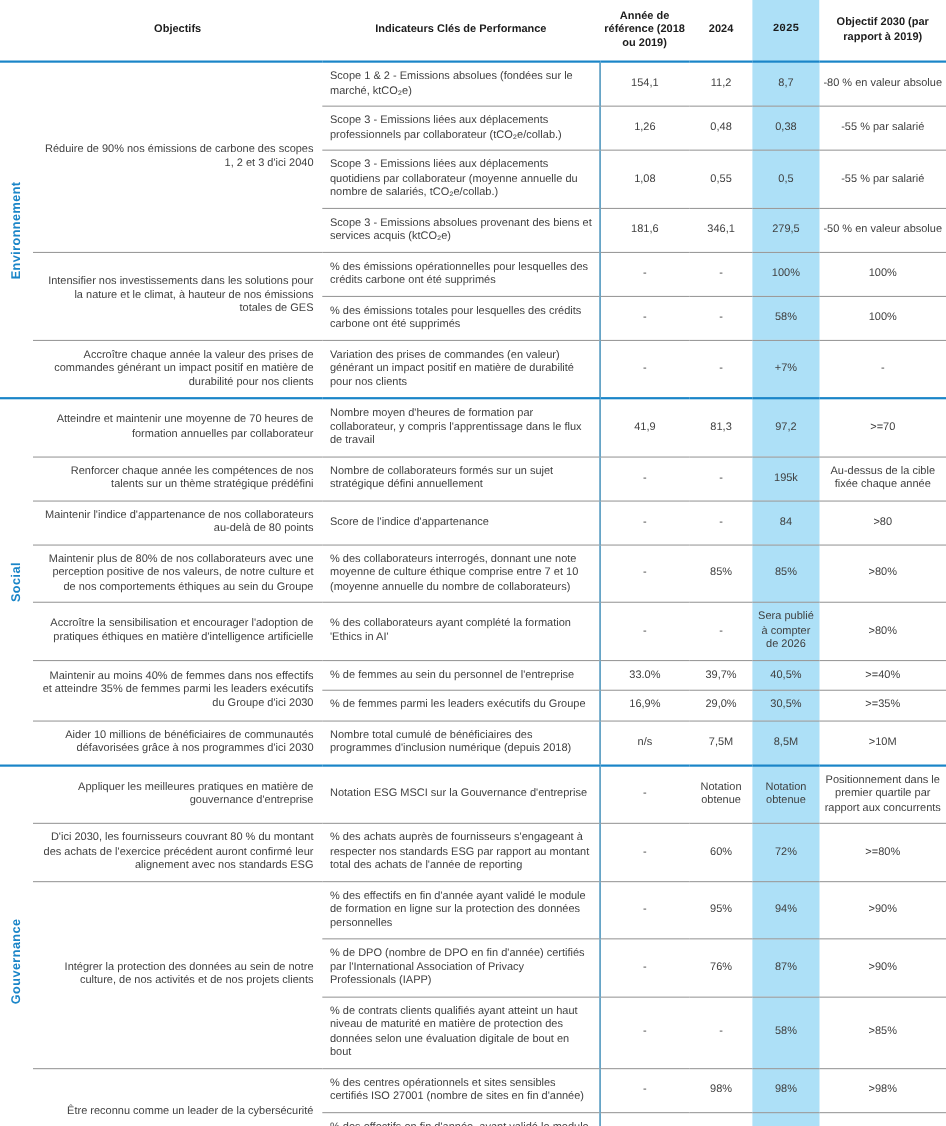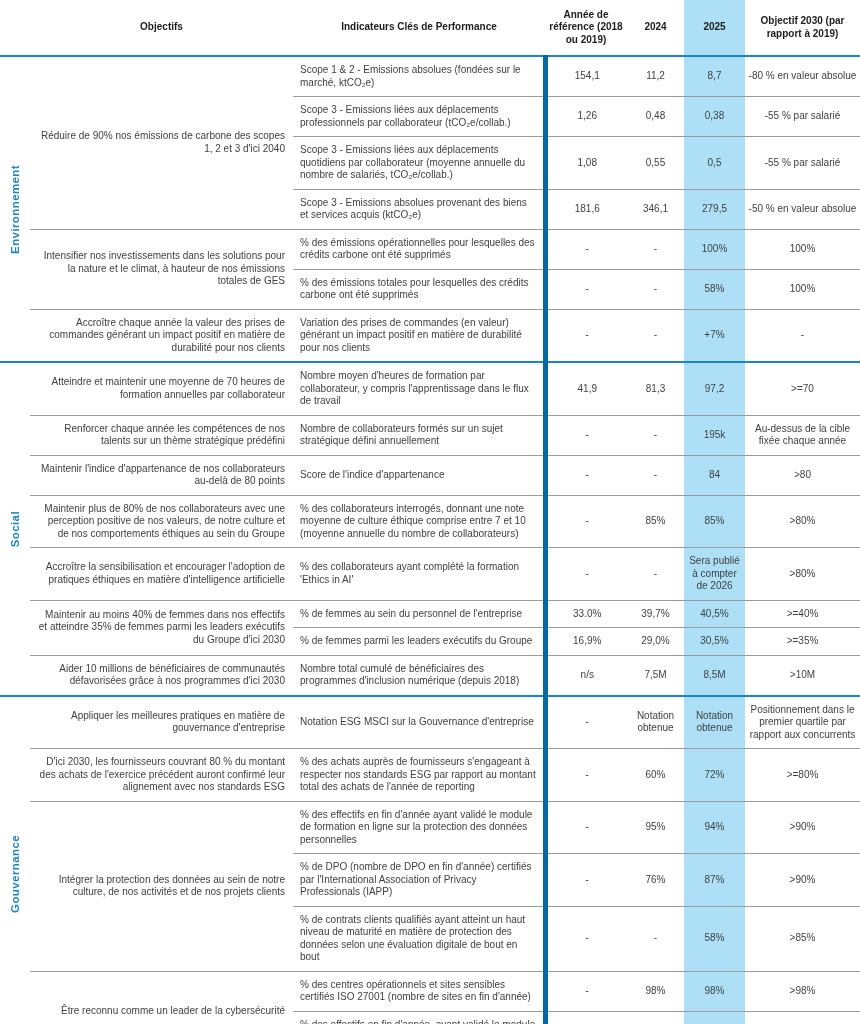--- a/index.html
+++ b/index.html
@@ -31,21 +31,21 @@
     font-size: 10px;
     font-weight: bold;
     color: #1c1c1c;
     vertical-align: middle;
     text-align: center;
     height: 56px;
     padding: 3px 4px;
     line-height: 1.25;
     background: #fff;
   }
-  thead th.col-2025 { background: var(--hl); }
+  thead th.col-2025 { background: var(--hl); font-family: Liberation Mono, monospace; }
   
   tbody td {
     border-top: 1px solid var(--gray);
     font-size: 10px;
     line-height: 1.25;
     vertical-align: middle;
     padding: 7px 6px;
     min-height: 30px;
   }
   tbody tr.sec-first td { border-top: 2px solid var(--accent); }
@@ -73,21 +73,21 @@
     text-align: left;
     padding-left: 7px;
     padding-right: 6px;
     margin-left: 36px;
   }
   td.val {
     text-align: center;
     padding-left: 2px;
     padding-right: 2px;
   }
-  tbody td.col-ref { border-left: 5px solid #0369a1; }
+  tbody td.col-ref { border-left: 1px solid #0369a1; }
   td.col-2025 { background: var(--hl); }
 </style>
 </head>
 <body>
 
 <div class="page">
   <table class="esg">
     <colgroup>
       <col style="width:30px">
       <col style="width:263px">

